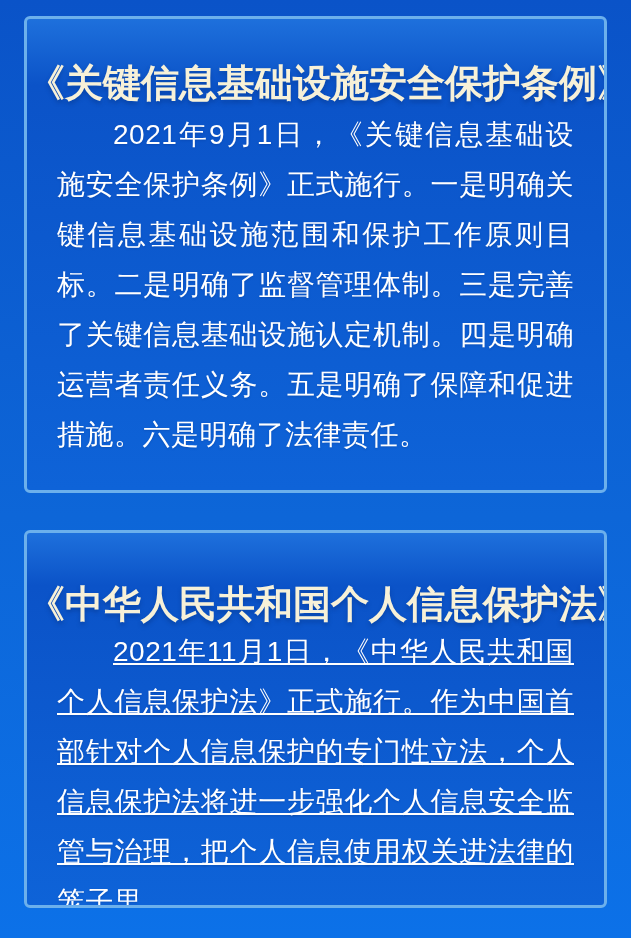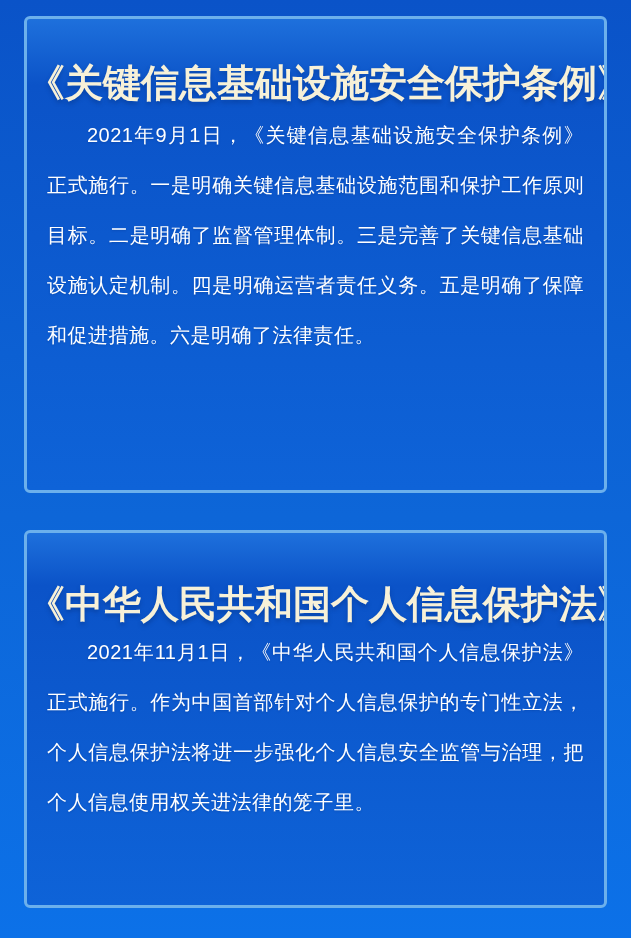--- a/index.html
+++ b/index.html
@@ -44,35 +44,35 @@
     line-height: 46px;
     font-weight: 700;
     letter-spacing: 0px;
     color: var(--title_color, #f7f1d8);
     text-shadow: 0 3px 4px rgba(0, 40, 110, 0.35);
   }
   .card-1 .law-title { margin-top: 41px; }
   .card-2 .law-title { margin-top: 48px; }
 
   .law-body {
-    margin: 0;
+    margin: 10px;
     padding: 0 20px;
-    font-size: 20px;
+    font-size: 28px;
     line-height: 50px;
     font-weight: 500;
     letter-spacing: 0.5px;
     color: var(--body_color, #ffffff);
     text-align: justify;
     text-indent: 2em;
     word-break: break-all;
     overflow-wrap: break-word;
     text-shadow: 0 1px 2px rgba(0, 40, 110, 0.25);
   }
   .card-1 .law-body { margin-top: 4px; }
-  .card-2 .law-body { margin-top: 0px; }
+  .card-2 .law-body { margin-top: 0px; text-decoration: underline; }
 </style>
 </head>
 <body>
 
 <div class="page">
 
   <section class="law-card card-1">
     <h2 class="law-title">《关键信息基础设施安全保护条例》</h2>
     <p class="law-body">2021年9月1日，《关键信息基础设施安全保护条例》正式施行。一是明确关键信息基础设施范围和保护工作原则目标。二是明确了监督管理体制。三是完善了关键信息基础设施认定机制。四是明确运营者责任义务。五是明确了保障和促进措施。六是明确了法律责任。</p>
   </section>

